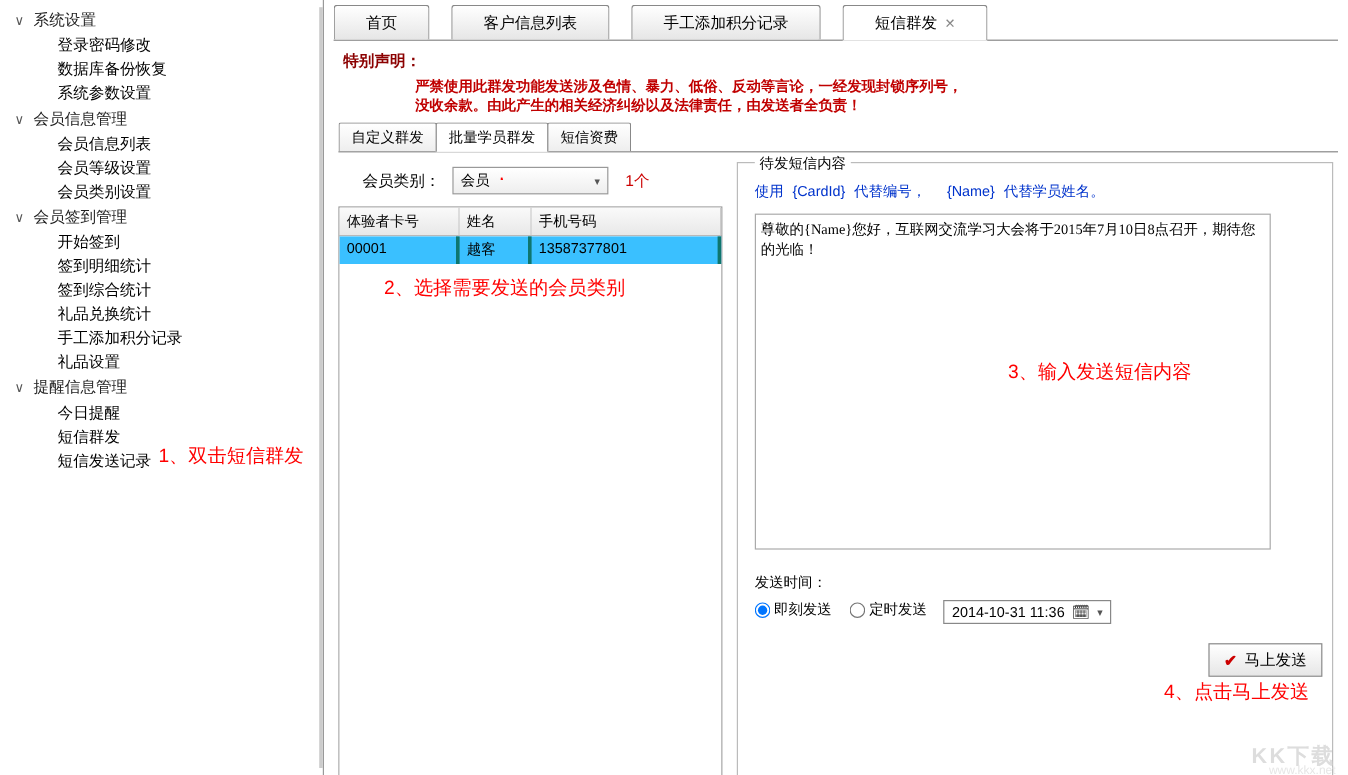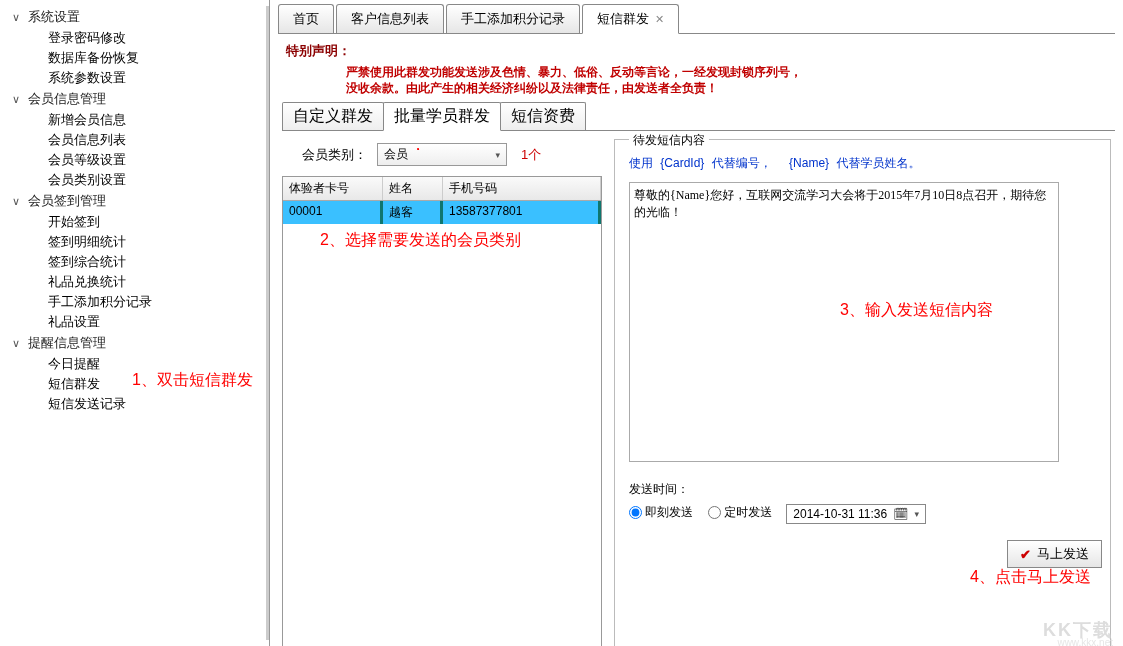--- a/index.html
+++ b/index.html
@@ -17,32 +17,32 @@
     .tree-leaf::before { content: ""; }
     
     
     .anno { position: absolute; color: #f00; font-size: 16px; pointer-events: none; }
     
     
     .main { flex: 1; padding: 4px 8px; position: relative; overflow: hidden; }
     
     
     .tabs-top { display: flex; border-bottom: 1px solid #888; position: relative; }
-    .tab-top { border: 1px solid #888; border-bottom: none; background: linear-gradient(#fff,#e6e6e6); padding: 5px 14px; font-size: 13px; margin-right: 2px; cursor: pointer; border-radius: 3px 3px 0 0; }
+    .tab-top { border: 1px solid #888; border-bottom: none; background: linear-gradient(#fff,#e6e6e6); padding: 5px 26px; font-size: 13px; margin-right: 18px; cursor: pointer; border-radius: 3px 3px 0 0; }
     .tab-top.active { background: #fff; position: relative; z-index: 2; border-bottom: 1px solid #fff; margin-bottom: -1px; }
     .tab-close { margin-left: 6px; color: #888; font-size: 11px; }
     
     
     .notice { padding: 8px 8px 0 8px; }
     .notice-title { font-weight: bold; color: #8b0000; font-size: 13px; }
     .notice-body { color: #c00000; font-size: 12px; padding: 4px 0 6px 60px; font-weight: bold; line-height: 16px; }
     
     
     .subtabs { display: flex; margin: 0 0 0 4px; border-bottom: 1px solid #888; }
-    .subtab { border: 1px solid #888; border-bottom: none; padding: 3px 10px; font-size: 16px; background: linear-gradient(#fff,#eee); cursor: pointer; margin-right: -1px; border-radius: 2px 2px 0 0; }
+    .subtab { border: 1px solid #888; border-bottom: none; padding: 3px 10px; font-size: 12px; background: linear-gradient(#fff,#eee); cursor: pointer; margin-right: -1px; border-radius: 2px 2px 0 0; }
     .subtab.active { background: #fff; position: relative; margin-bottom: -1px; border-bottom: 1px solid #fff; }
     
     
     .content { display: flex; padding: 8px 4px; gap: 12px; }
     .left-pane { width: 320px; }
     .right-pane { flex: 1; border: 1px solid #bbb; padding: 8px; }
     
     .form-row { display: flex; align-items: center; margin: 4px 0 10px 20px; }
     .form-label { font-size: 13px; margin-right: 10px; }
     .select { border: 1px solid #999; background: linear-gradient(#fff,#eee); padding: 2px 6px; width: 130px; display: flex; justify-content: space-between; align-items: center; cursor: pointer; font-size: 12px; }
@@ -93,21 +93,20 @@
           <span>系统设置</span>
         </div>
       <div class="tree-leaf">登录密码修改</div>
       <div class="tree-leaf">数据库备份恢复</div>
       <div class="tree-leaf">系统参数设置</div>
 
       <div class="tree-node parent">
           <span class="tree-toggle">∨</span>
           <span>会员信息管理</span>
         </div>
-      <div class="tree-leaf">新增会员信息</div>
       <div class="tree-leaf">会员信息列表</div>
       <div class="tree-leaf">会员等级设置</div>
       <div class="tree-leaf">会员类别设置</div>
 
       <div class="tree-node parent">
           <span class="tree-toggle">∨</span>
           <span>会员签到管理</span>
         </div>
       <div class="tree-leaf">开始签到</div>
       <div class="tree-leaf">签到明细统计</div>

